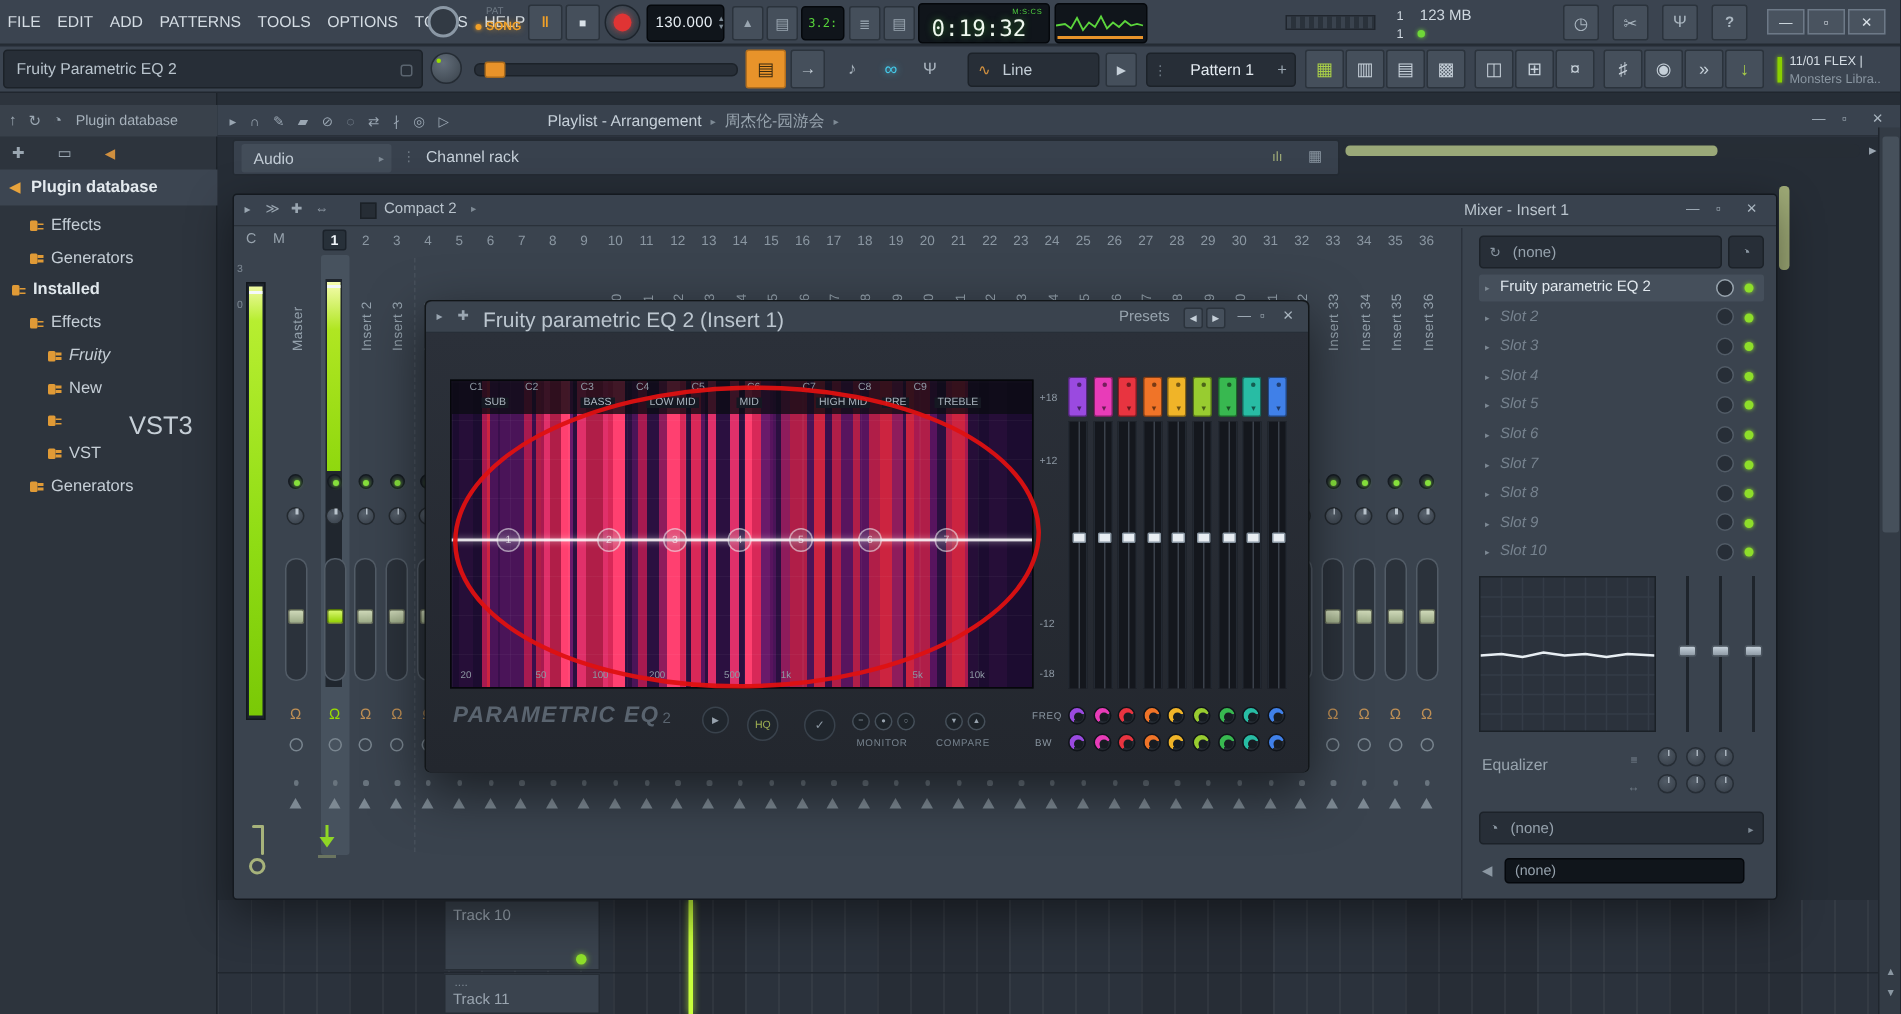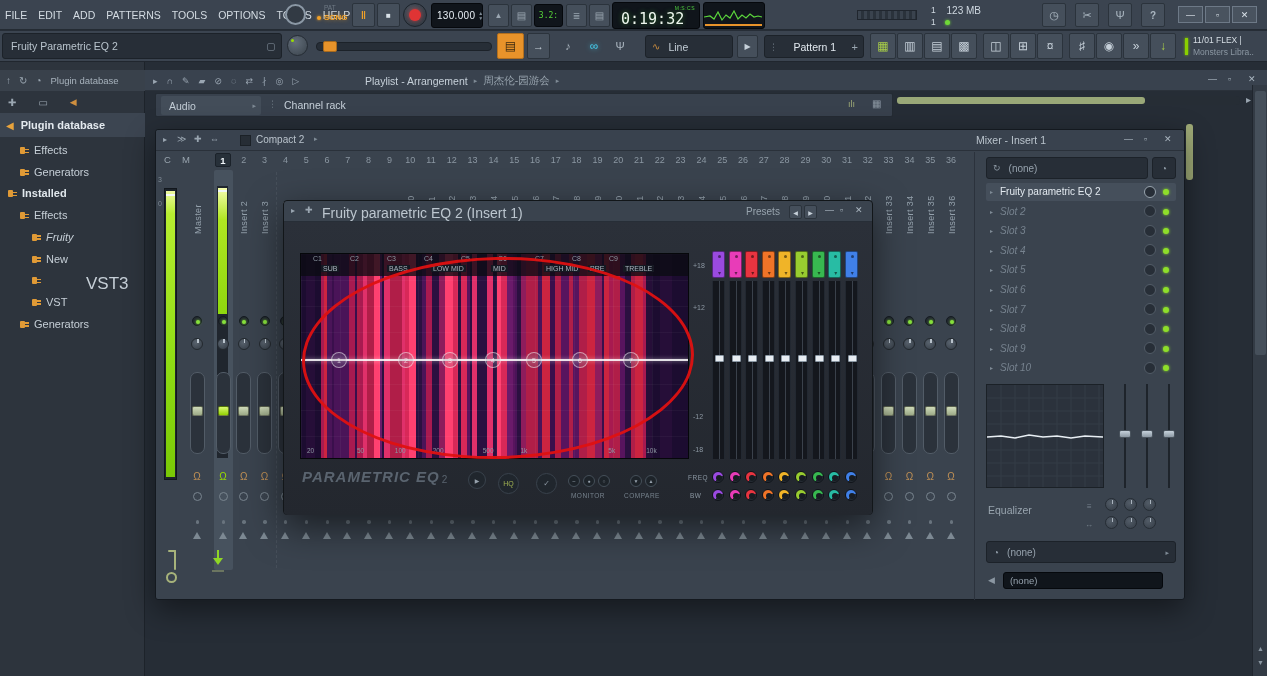--- a/index.html
+++ b/index.html
@@ -276,20 +276,32 @@
     <span class="a" style="left:112px;top:5px;font-size:9px;color:#6f7a85">⋮</span>
     <span class="a" style="left:128px;top:5px;font-size:10.5px;color:#c6d0d9">Channel rack</span>
     <span class="a" style="left:692px;top:5px;font-size:9px;color:#9fab77">ılı</span>
     <span class="a" style="left:716px;top:4px;font-size:10px;color:#8b97a2">▦</span>
   </div>
   <div class="a" style="left:895px;top:96px;width:345px;height:9px;background:#262d35;border-radius:4px">
     <div class="a" style="left:2px;top:1px;width:248px;height:7px;background:#9aa878;border-radius:3px"></div>
   </div>
   <span class="a" style="left:1246px;top:94px;font-size:10px;color:#9aa6b1">▸</span>
 
+  <div class="a" style="left:145px;top:600px;width:1122px;height:76px;background:repeating-linear-gradient(90deg,rgba(255,255,255,.045) 0 1px,transparent 1px 22px),repeating-linear-gradient(90deg,#2b323c 0 88px,#272d36 88px 176px)">
+    <div class="a" style="left:0;top:48px;width:1122px;height:1px;background:#20262e"></div>
+    <div class="a" style="left:151px;top:0;width:104px;height:47px;background:#3a434e;border:1px solid #262d35">
+      <span class="a" style="left:5px;top:4px;font-size:10px;color:#9aa5b0">Track 10</span>
+      <span class="a" style="right:8px;bottom:3px;width:7px;height:7px;border-radius:50%;background:#8ede2a;box-shadow:0 0 4px #8ede2a"></span>
+    </div>
+    <div class="a" style="left:151px;top:49px;width:104px;height:27px;background:#3a434e;border:1px solid #262d35">
+      <span class="a" style="left:6px;top:0;font-size:8px;color:#7e8a95">....</span>
+      <span class="a" style="left:5px;top:11px;font-size:10px;color:#9aa5b0">Track 11</span>
+    </div>
+    <div class="a" style="left:314px;top:0;width:3px;height:76px;background:#c8ff3c;box-shadow:0 0 5px rgba(200,255,60,.8)"></div>
+  </div>
 
   <div class="a" style="left:1186px;top:124px;width:7px;height:56px;background:#9fab77;border-radius:3px"></div>
   <div class="a" style="left:1252px;top:85px;width:15px;height:591px;background:#333b45;border-left:1px solid #20262e">
     <div class="a" style="left:2px;top:6px;width:11px;height:264px;background:#46505b;border-radius:2px"></div>
     <span class="a" style="left:4px;top:560px;font-size:7px;color:#8b97a2">▲</span>
     <span class="a" style="left:4px;top:574px;font-size:7px;color:#8b97a2">▼</span>
   </div>
 
   <div class="a" id="mixer" style="left:155px;top:129px;width:1030px;height:471px;background:#3a434e;border:1px solid #14191f;border-radius:3px;box-shadow:0 10px 30px rgba(0,0,0,.45);z-index:3">
     <div class="a" style="left:0;top:0;width:1028px;height:21px;background:#39424e;border-bottom:1px solid #2a313a;border-radius:3px 3px 0 0">

